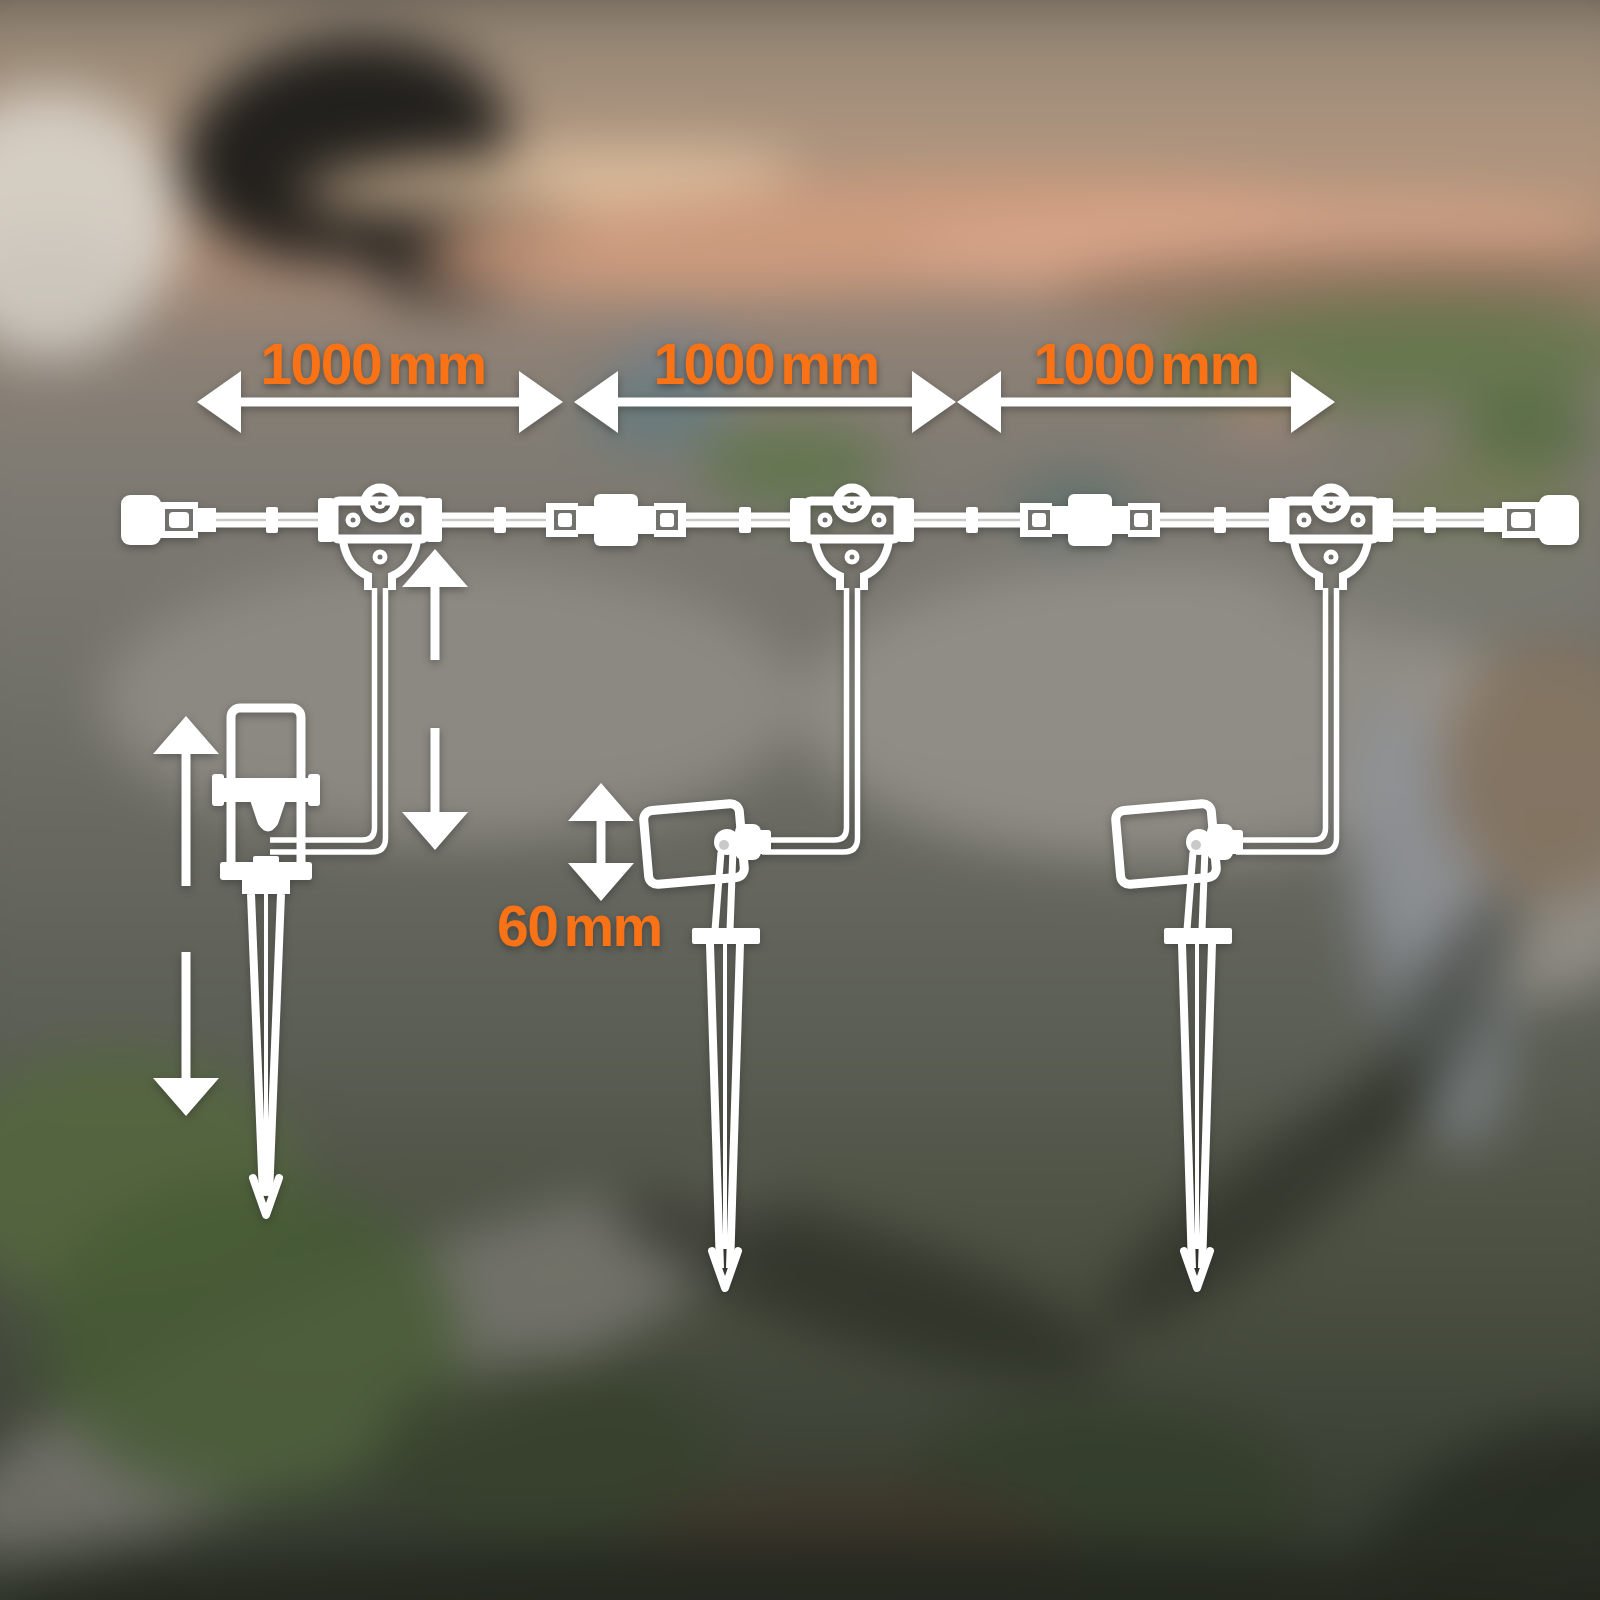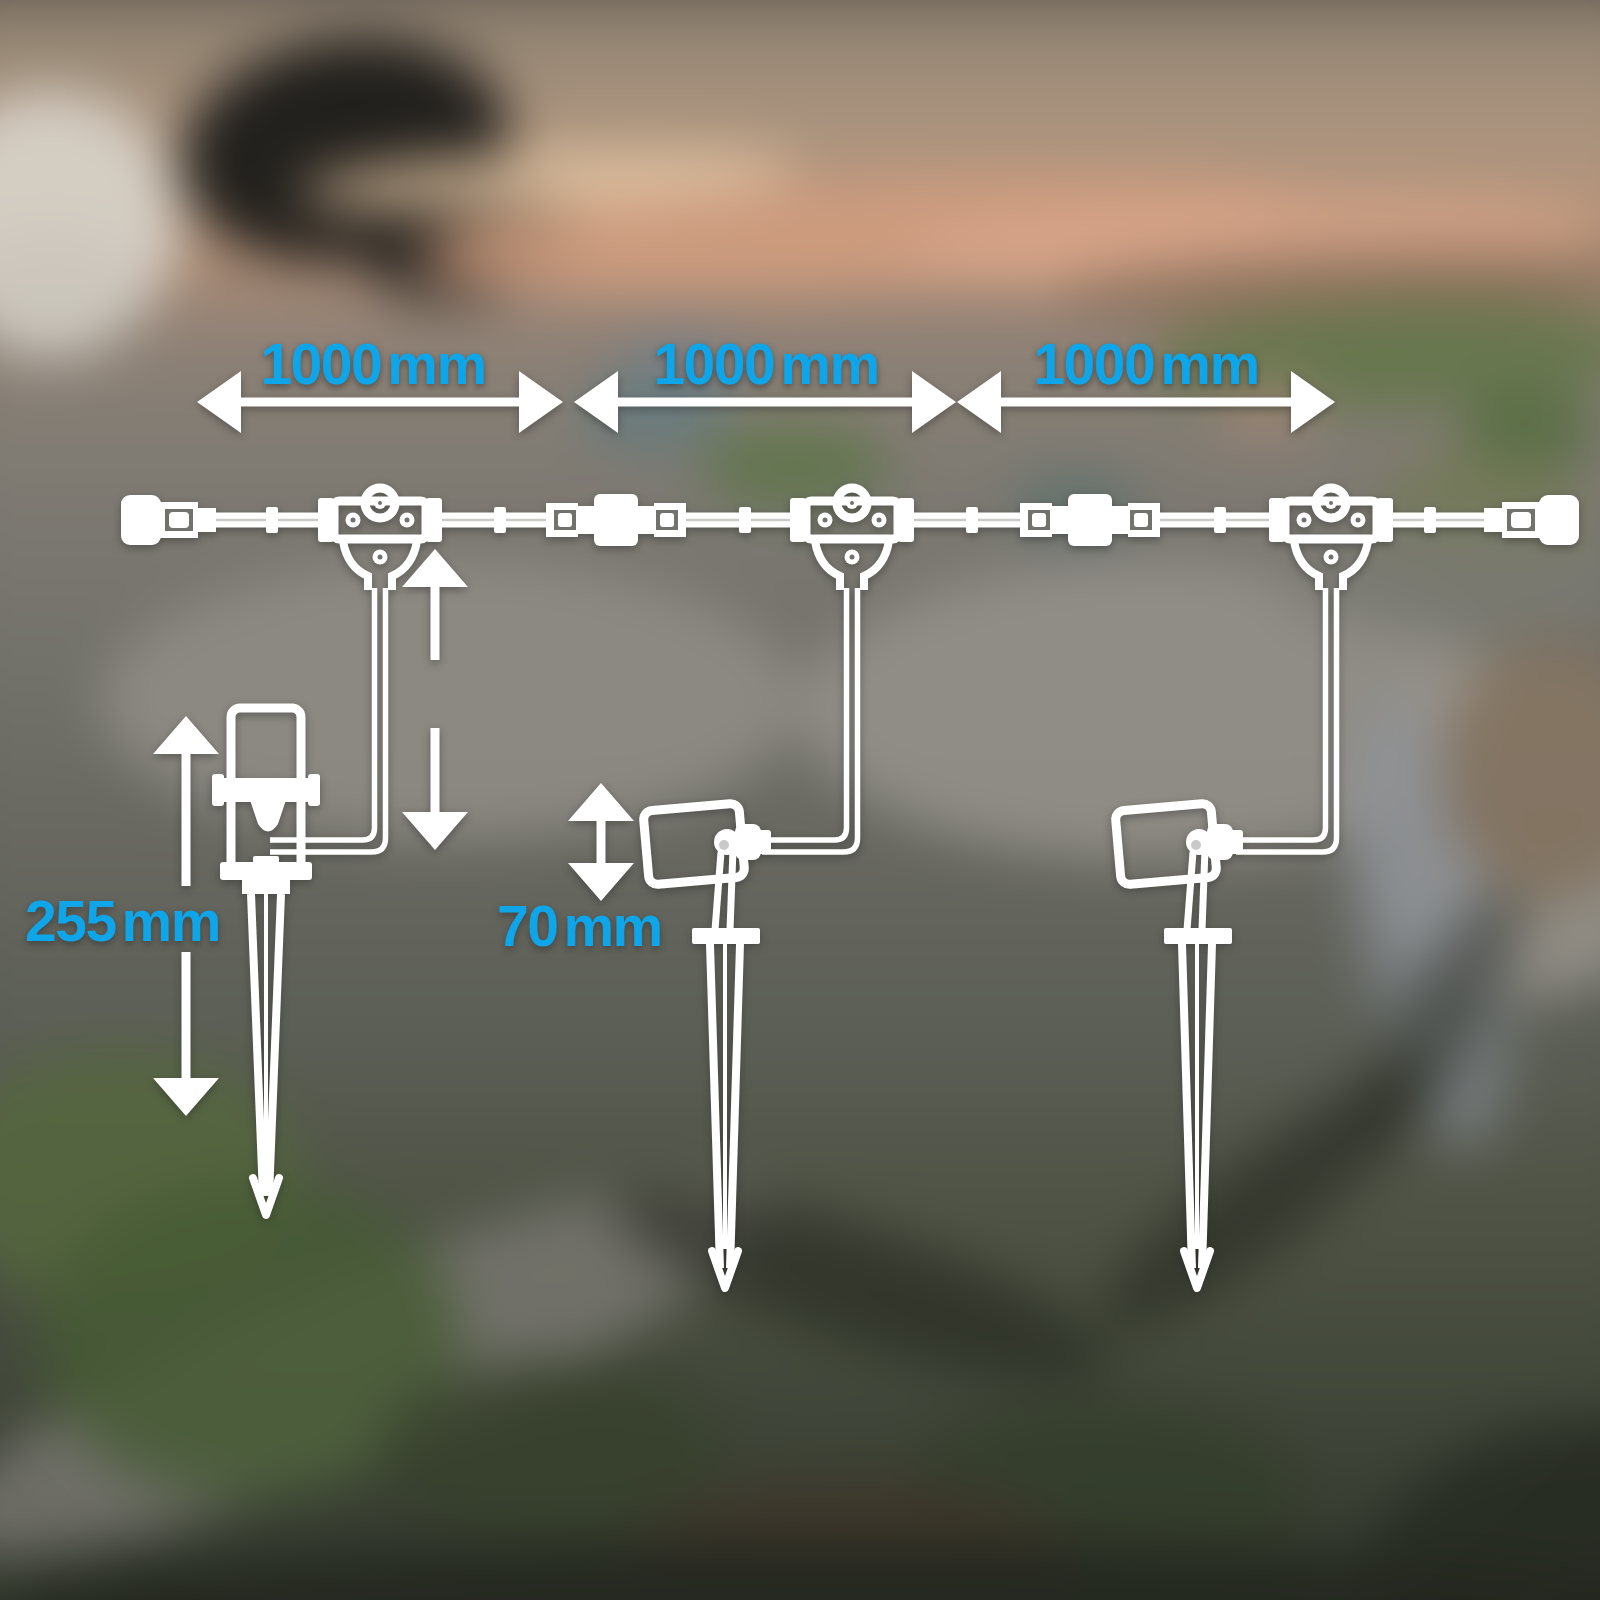--- a/index.html
+++ b/index.html
@@ -26,21 +26,21 @@
   svg.art{
     position:absolute;left:0;top:0;width:1600px;height:1600px;
     filter:drop-shadow(0 3px 4px rgba(40,40,40,0.45));
   }
   .w-f{fill:#ffffff;stroke:none;}
   .w-s{fill:none;stroke:#ffffff;}
   .dk{fill:rgba(88,88,84,0.85);stroke:none;}
   .shade{fill:#c9c9c9;stroke:none;}
   
   .dim-label{
-    position:absolute;color:#0ea5e9;font-weight:bold;font-size:57px;
+    position:absolute;color:#f97316;font-weight:bold;font-size:57px;
     line-height:57px;letter-spacing:-1.5px;white-space:nowrap;
     text-shadow:0 3px 7px rgba(45,45,45,0.6);
   }
   .dim-label .unit{margin-left:6px;}
   .centered{transform:translateX(-50%);}
 </style>
 </head>
 <body>
 
 <div class="stage">
@@ -249,20 +249,17 @@
 
   <div class="dim-label centered" style="left:373px;top:336px;">
     <span>1000</span><span class="unit">mm</span>
   </div>
   <div class="dim-label centered" style="left:766px;top:336px;">
     <span>1000</span><span class="unit">mm</span>
   </div>
   <div class="dim-label centered" style="left:1146px;top:336px;">
     <span>1000</span><span class="unit">mm</span>
   </div>
-  <div class="dim-label" style="left:25px;top:893px;">
-    <span>255</span><span class="unit">mm</span>
-  </div>
   <div class="dim-label" style="left:497px;top:898px;">
-    <span>70</span><span class="unit">mm</span>
+    <span>60</span><span class="unit">mm</span>
   </div>
 
 </div>
 
 </body></html>

